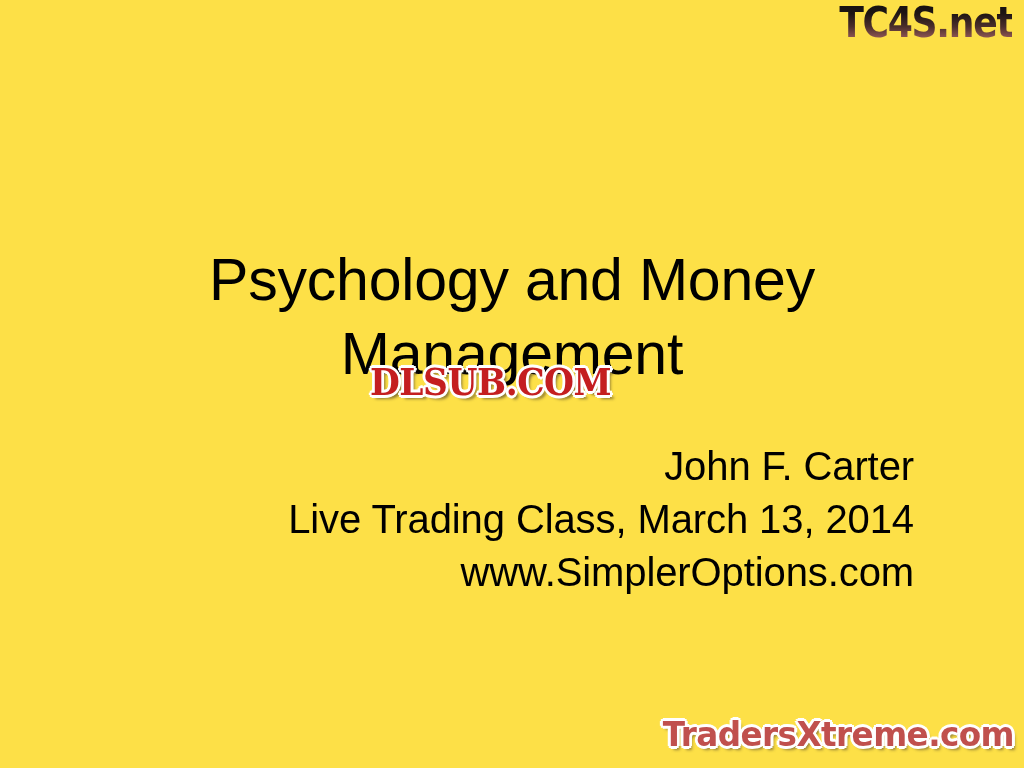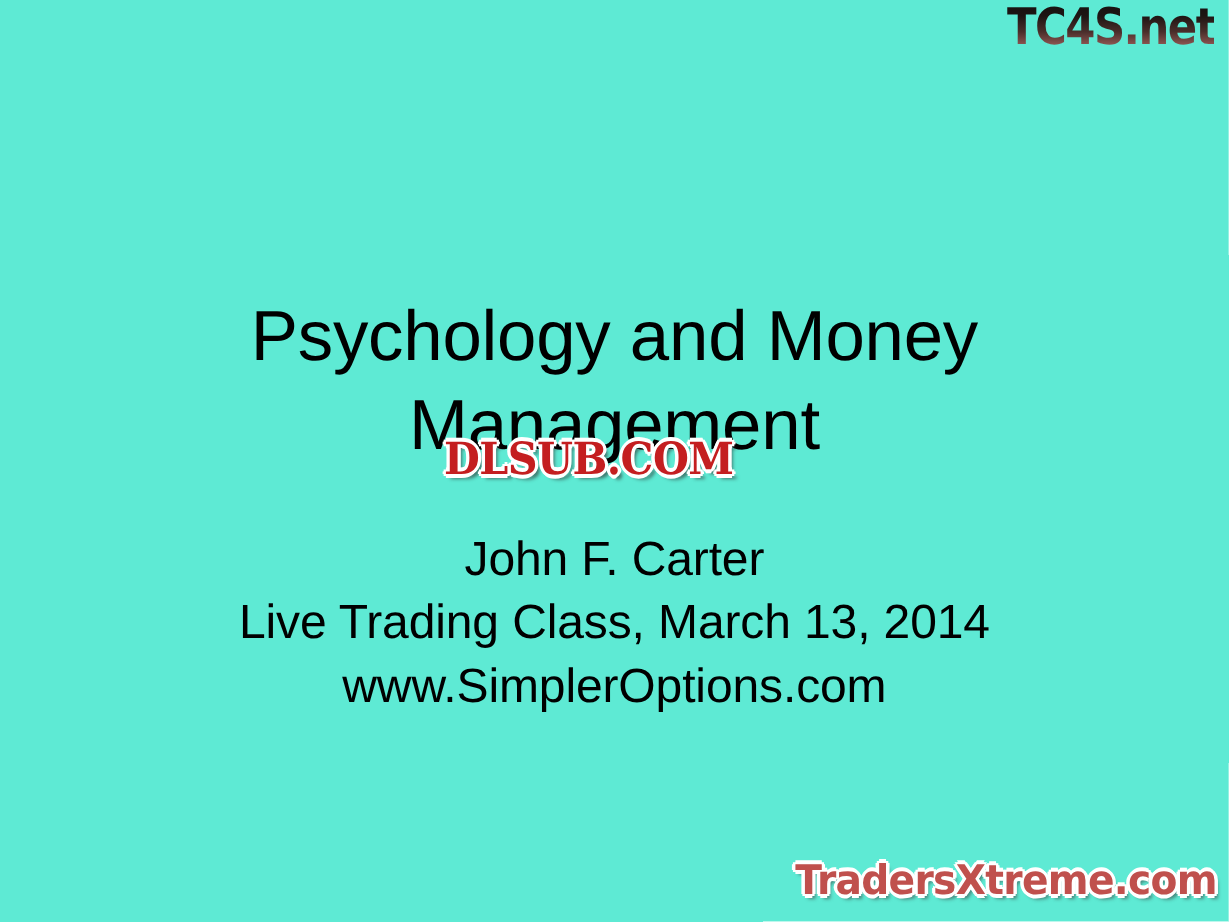--- a/index.html
+++ b/index.html
@@ -5,21 +5,21 @@
   html, body {
     margin: 0;
     padding: 0;
     background: #ffffff;
   }
 
   #slide {
     position: relative;
     width: 1024px;
     height: 768px;
-    background: #5eead4;
+    background: #fde047;
     overflow: hidden;
     font-family: "Liberation Sans", sans-serif;
   }
 
   
   .title-block {
     position: absolute;
     left: 110px;
     top: 243px;
     width: 804px;
@@ -36,21 +36,21 @@
     margin: 0;
     white-space: normal;
   }
 
   
   .subtitle-block {
     position: absolute;
     left: 110px;
     top: 440px;
     width: 804px;
-    text-align: center;
+    text-align: right;
   }
 
   .subtitle-line {
     font-family: "Liberation Sans", sans-serif;
     font-weight: 400;
     font-size: 40px;
     line-height: 53px;
     color: #000000;
     letter-spacing: -0.1px;
     margin: 0;

